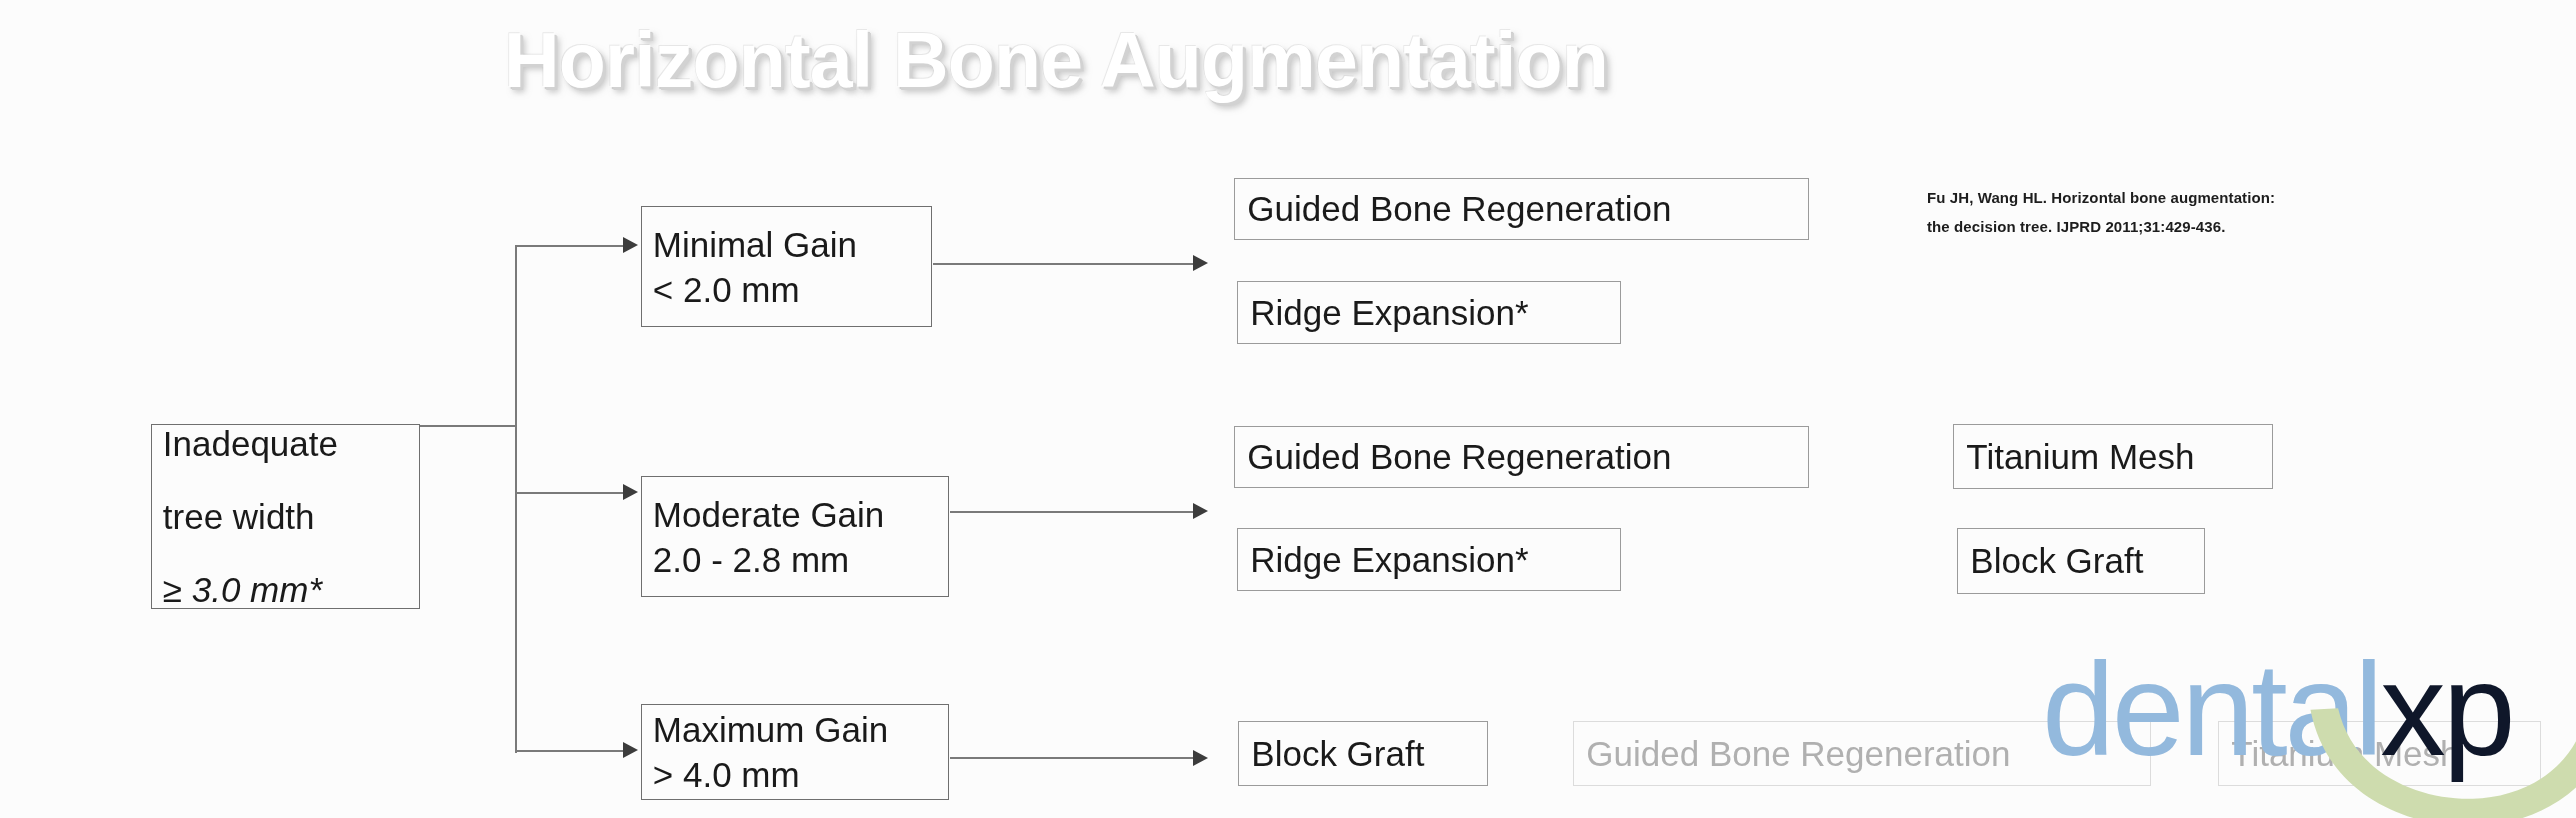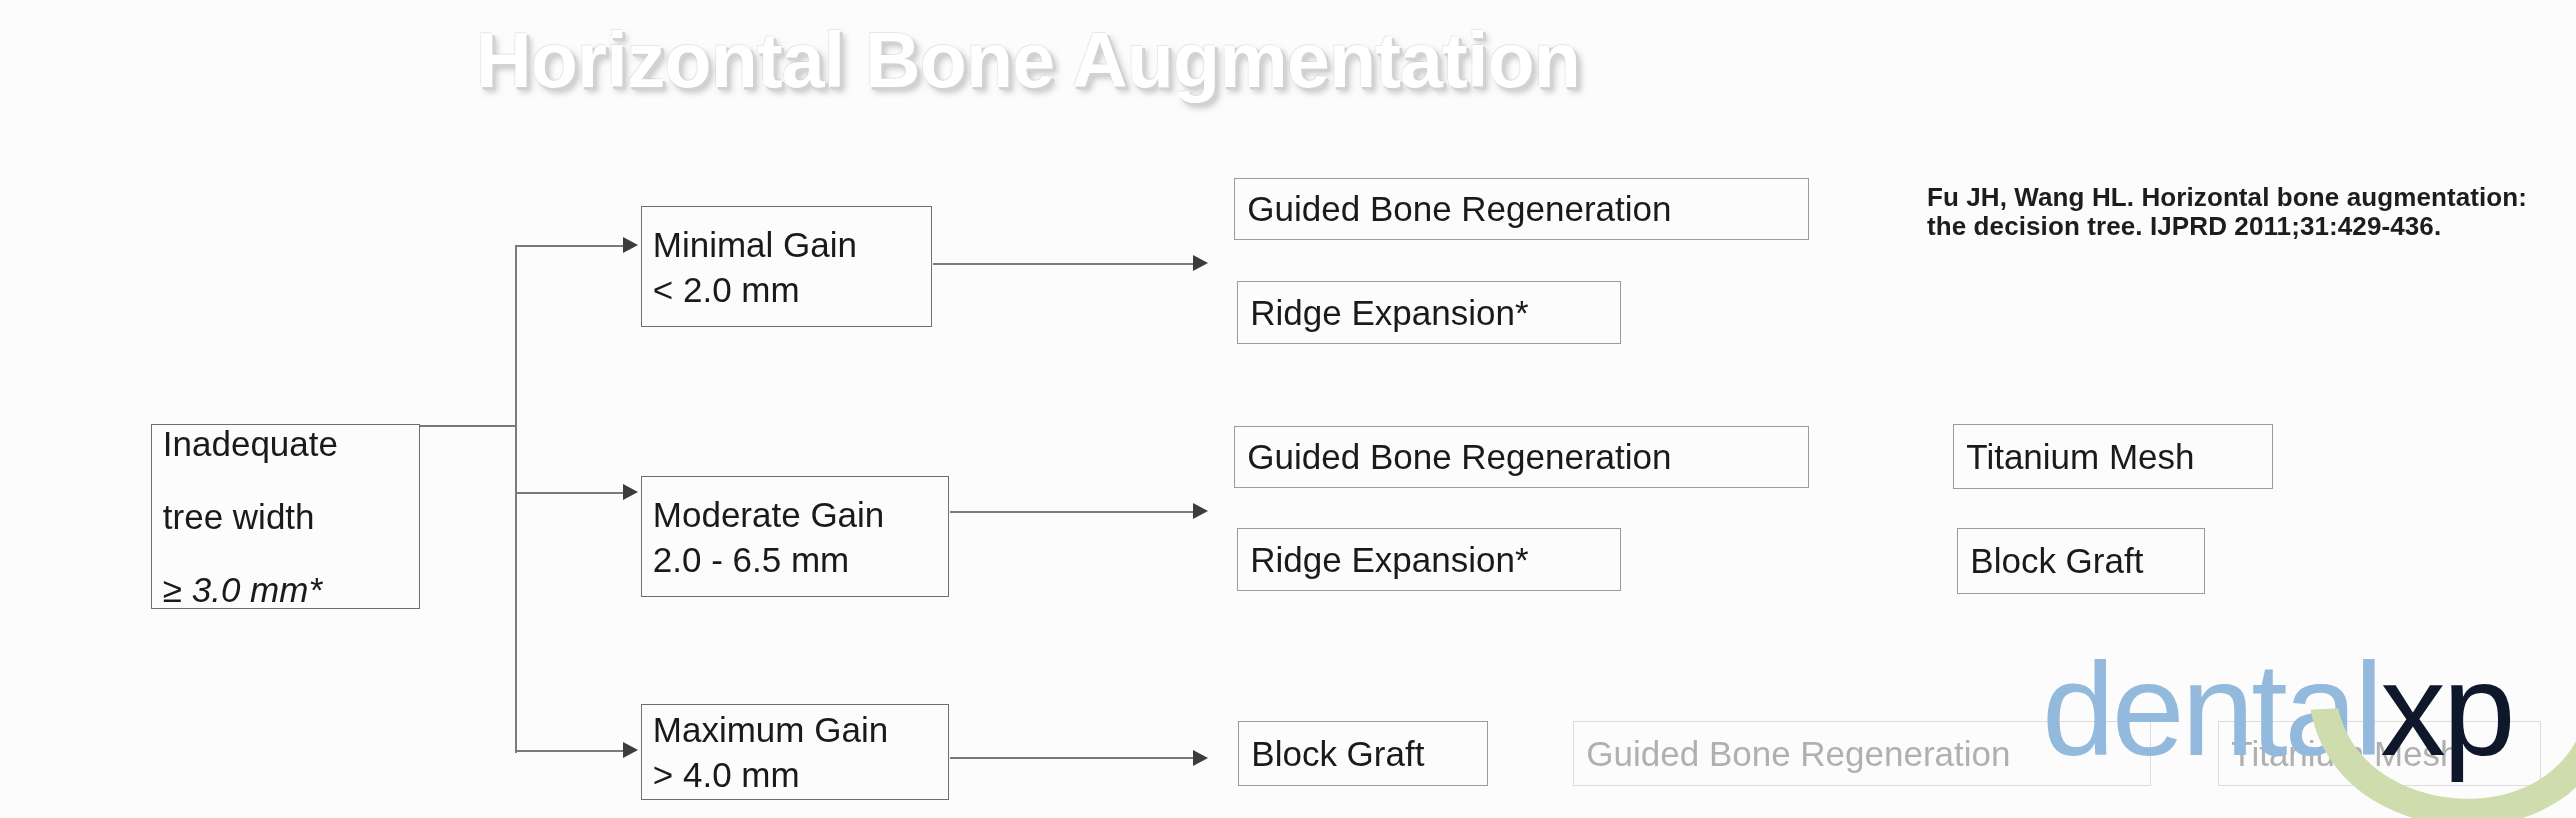--- a/index.html
+++ b/index.html
@@ -18,20 +18,21 @@
     color:#ffffff;
     letter-spacing:-0.8px;
     text-shadow:
        3.1px 3.1px 0 #d2d2d2,
        2.3px 2.3px 0 #cfcfcf,
        1.5px 1.5px 0.8px #c9c9c9,
        4.6px 4.6px 6.2px rgba(150,150,150,.55),
       -0.8px -0.8px 0 #e9e9e9;
     white-space:nowrap;
     pointer-events:none;
+    padding-left:28px;
   }
 
   
   .box{
     position:absolute;
     box-sizing:border-box;
     background:#fcfcfc;
     border:1.5px solid #6f6f6f;
     color:#1a1a1a;
     font-size:35px;
@@ -64,21 +65,21 @@
   .arrow{
     position:absolute;width:0;height:0;
     border-top:8.5px solid transparent;
     border-bottom:8.5px solid transparent;
     border-left:15.4px solid #3c3c3c;
   }
 
   
   .citation{
     position:absolute;
-    font-size:26px;
+    font-size:15px;
     line-height:29px;
     font-weight:bold;
     color:#1d1d1d;
     letter-spacing:0.1px;
     white-space:nowrap;
   }
   .citation .jrn{}
 
   
   .wm{position:absolute;pointer-events:none;}
@@ -123,21 +124,21 @@
   <div class="hline" style="left:515px;top:750px;width:109px;"></div>
   <div class="arrow" style="left:623px;top:742px;"></div>
 
   <div class="box" style="left:641px;top:206px;width:291px;height:121px;">
     <span>Minimal Gain</span>
     <span>&lt; 2.0 mm</span>
   </div>
 
   <div class="box" style="left:641px;top:476px;width:308px;height:121px;">
     <span>Moderate Gain</span>
-    <span>2.0 - 6.5 mm</span>
+    <span>2.0 - 2.8 mm</span>
   </div>
 
   <div class="box" style="left:641px;top:704px;width:308px;height:96px;">
     <span>Maximum Gain</span>
     <span>&gt; 4.0 mm</span>
   </div>
 
   <div class="hline" style="left:933px;top:263px;width:261px;"></div>
   <div class="arrow" style="left:1193px;top:255px;"></div>
 

